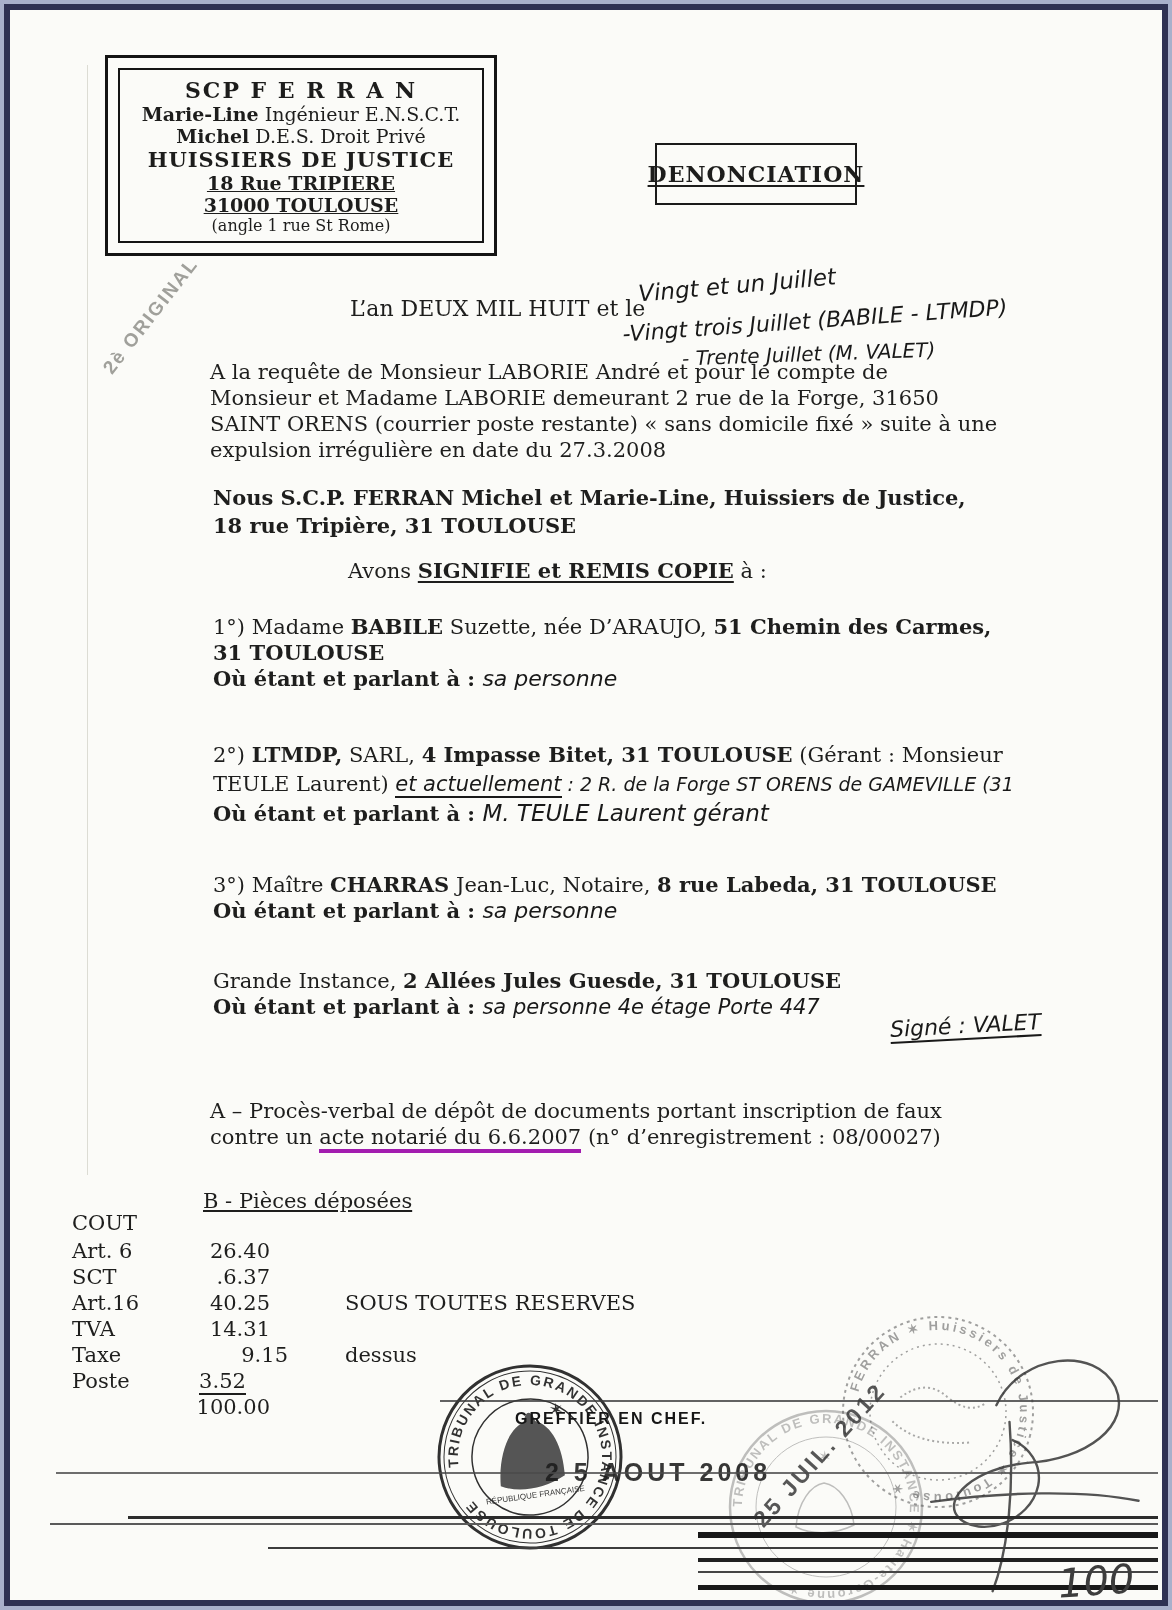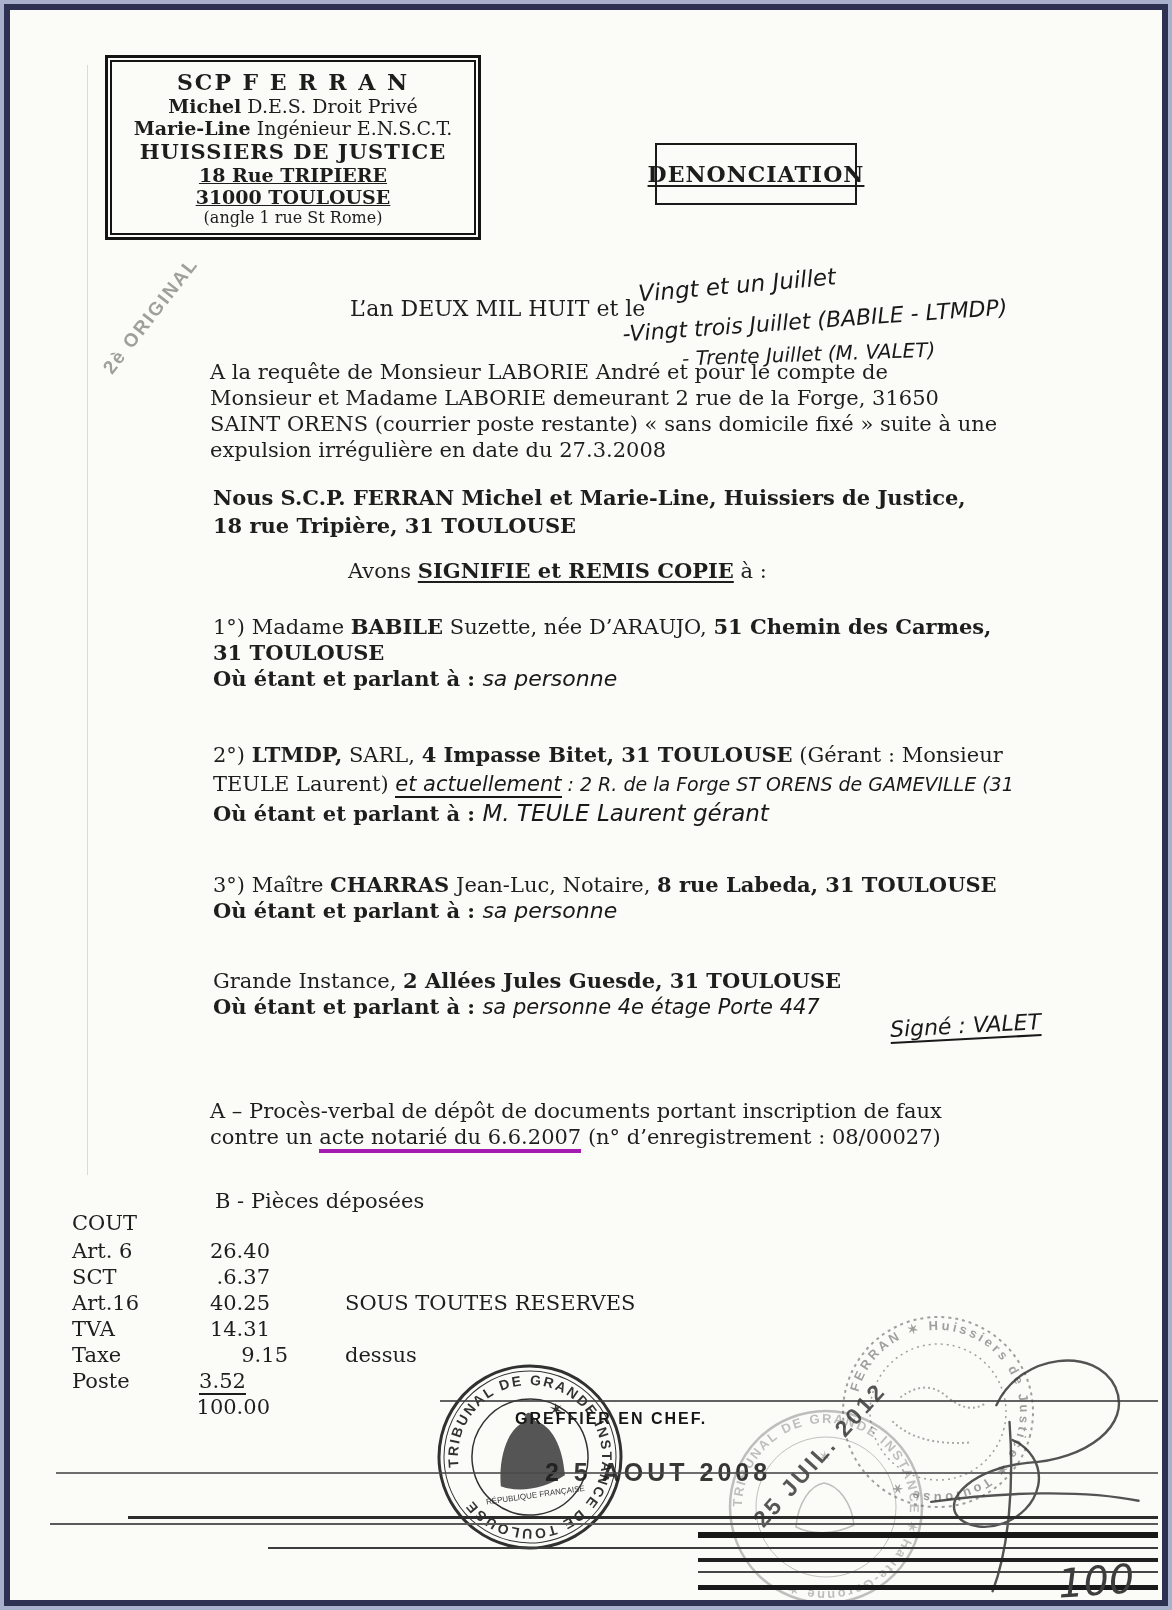--- a/index.html
+++ b/index.html
@@ -10,21 +10,21 @@
   .abs{position:absolute;}
   .b{font-weight:bold;}
   .u{text-decoration:underline;text-underline-offset:3px;}
   .ln{display:block;white-space:nowrap;}
   .body-text{font-size:21px;line-height:26px;color:#1e1e1d;}
   .hand{font-family:"DejaVu Sans",sans-serif;font-style:italic;color:#191919;}
   .hand-u{border-bottom:2px solid #191919;}
   .streak{position:absolute;z-index:50;}
   .fold{position:absolute;width:1px;background:#dcdcd4;z-index:1;}
   
-  .lh-outer{border:3px solid #141414;padding:2px;background:#fbfbf8;z-index:5;}
+  .lh-outer{border:3px solid #141414;padding:10px;background:#fbfbf8;z-index:5;}
   .lh-inner{border:2px solid #141414;padding:7px 4px 6px 4px;text-align:center;}
   .lh1{font-size:22px;font-weight:bold;letter-spacing:2px;}
   .lh2{font-size:19px;}
   .lh4{font-size:21px;font-weight:bold;letter-spacing:1px;}
   .lh5{font-size:19px;font-weight:bold;text-decoration:underline;}
   .lh7{font-size:16px;}
   .den-box{border:2px solid #1a1a1a;text-align:center;z-index:5;
            font-size:22px;font-weight:bold;letter-spacing:1px;
            display:flex;align-items:center;justify-content:center;}
   .stamp-orig{font-family:"Liberation Sans",sans-serif;font-weight:bold;font-size:19px;
@@ -44,22 +44,22 @@
 <body>
 
 <div class="scan">
  <div class="paper">
 
   <div class="fold" style="left:77px;top:55px;height:1110px;"></div>
 
   <div class="abs lh-outer" style="left:95px;top:45px;width:366px;">
     <div class="lh-inner">
       <div class="lh1">SCP  F E R R A N</div>
+      <div class="lh2"><span class="b">Marie-Line</span><span> Ingénieur E.N.S.C.T.</span></div>
       <div class="lh2"><span class="b">Michel</span><span> D.E.S. Droit Privé</span></div>
-      <div class="lh2"><span class="b">Marie-Line</span><span> Ingénieur E.N.S.C.T.</span></div>
       <div class="lh4">HUISSIERS DE JUSTICE</div>
       <div class="lh5">18 Rue TRIPIERE</div>
       <div class="lh5">31000 TOULOUSE</div>
       <div class="lh7">(angle 1 rue St Rome)</div>
     </div>
   </div>
 
   <div class="abs den-box" style="left:645px;top:133px;width:198px;height:58px;">
     <span class="u">DENONCIATION</span>
   </div>
@@ -108,21 +108,21 @@
     <span class="ln"><span>Grande Instance, </span><span class="b">2 Allées Jules Guesde, 31 TOULOUSE</span></span>
     <span class="ln"><span class="b">Où étant et parlant à : </span><span class="hand" style="font-size:21px;">sa personne  4e étage Porte 447</span></span>
   </div>
   <div class="abs hand hand-u" style="left:880px;top:1003px;font-size:22px;transform:rotate(-3deg);">Signé : VALET</div>
 
   <div class="abs body-text" style="left:200px;top:1088px;">
     <span class="ln">A – Procès-verbal de dépôt de documents portant inscription de faux</span>
     <span class="ln"><span>contre un </span><span style="border-bottom:4px solid #a21caf;">acte notarié du 6.6.2007</span><span> (n° d’enregistrement : 08/00027)</span></span>
   </div>
 
-  <div class="abs body-text" style="left:205px;top:1178px;">B -  Pièces déposées</div>
+  <div class="abs body-text" style="left:193px;top:1178px;text-decoration:underline;">B -  Pièces déposées</div>
 
   <div class="abs body-text" style="left:62px;top:1200px;">COUT</div>
   <div class="abs body-text" style="left:62px;top:1228px;">Art. 6</div>
   <div class="abs body-text" style="left:165px;top:1228px;width:95px;text-align:right;">26.40</div>
   <div class="abs body-text" style="left:62px;top:1254px;">SCT</div>
   <div class="abs body-text" style="left:165px;top:1254px;width:95px;text-align:right;">.6.37</div>
   <div class="abs body-text" style="left:62px;top:1280px;">Art.16</div>
   <div class="abs body-text" style="left:165px;top:1280px;width:95px;text-align:right;">40.25</div>
   <div class="abs body-text" style="left:335px;top:1280px;">SOUS TOUTES RESERVES</div>
   <div class="abs body-text" style="left:62px;top:1306px;">TVA</div>

